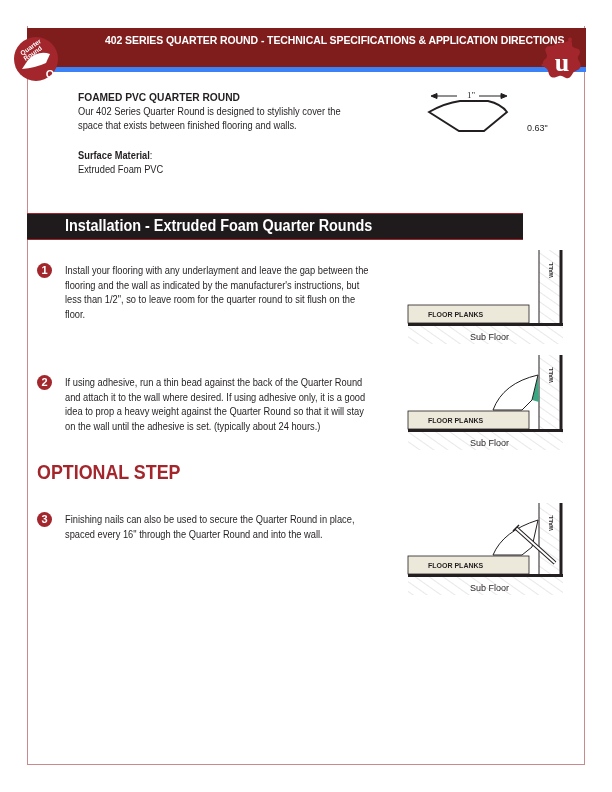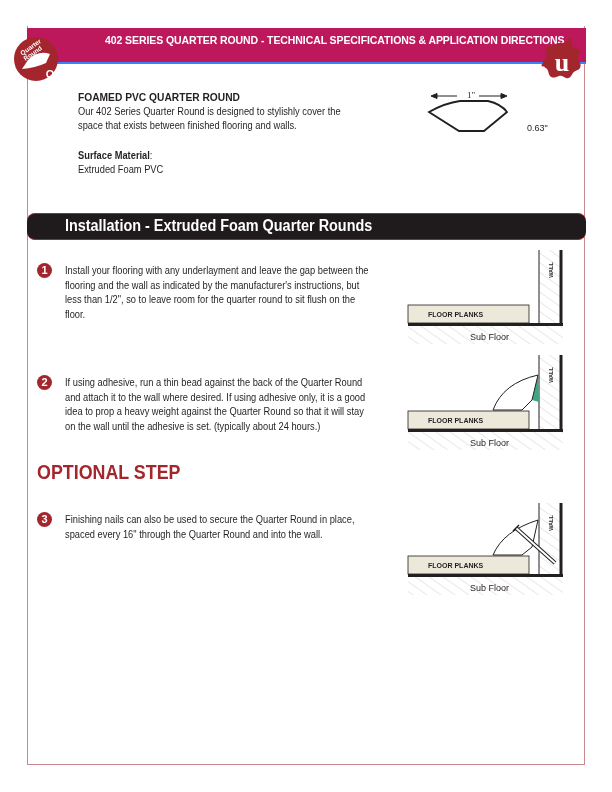--- a/index.html
+++ b/index.html
@@ -2,44 +2,44 @@
 <html><head>
   <meta charset="utf-8">
   <style>
     html, body { margin: 0; padding: 0; background: #ffffff; }
     body { width: 612px; height: 792px; position: relative; overflow: hidden;
            font-family: "Liberation Sans", sans-serif; color: #231f20; }
 
     .frame { position: absolute; left: 27px; top: 26px; width: 558px; height: 739px;
              border: 1.5px solid #c98a8e; border-top: none; box-sizing: border-box; }
 
-    .top-bar { position: absolute; left: 27px; top: 28px; width: 559px; height: 36px;
-               background: #be185d; border-bottom: 2px solid #3b82f6; box-sizing: border-box; }
+    .top-bar { position: absolute; left: 27px; top: 28px; width: 559px; height: 44px;
+               background: #7f1d1d; border-bottom: 5px solid #3b82f6; box-sizing: border-box; }
     .top-bar-title { position: absolute; left: 78px; top: 6px; color: #ffffff; font-weight: bold;
                      font-size: 11.3px; letter-spacing: -0.1px; white-space: nowrap;
                      transform: scaleX(0.93); transform-origin: left center; }
 
     .badge-q { position: absolute; left: 13px; top: 36px; width: 46px; height: 46px; }
     .badge-u { position: absolute; left: 540px; top: 37px; width: 44px; height: 44px; }
 
     .intro-title { position: absolute; left: 78px; top: 91px; font-size: 11px; font-weight: bold;
                    transform: scaleX(0.93); transform-origin: left top; white-space: nowrap; }
     .intro-desc { position: absolute; left: 78px; top: 105px; width: 300px; font-size: 10px; line-height: 14px;
                   transform: scaleX(0.93); transform-origin: left top; }
     .surface-label { position: absolute; left: 78px; top: 150px; font-size: 10px; font-weight: bold;
                      transform: scaleX(0.93); transform-origin: left top; white-space: nowrap; }
     .surface-value { position: absolute; left: 78px; top: 164px; font-size: 10px;
                      transform: scaleX(0.93); transform-origin: left top; white-space: nowrap; }
 
     .profile { position: absolute; left: 425px; top: 88px; width: 140px; height: 60px; }
     .dim-w { position: absolute; left: 467px; top: 90px; font-size: 9px; font-family: "Liberation Serif", serif; }
     .dim-h { position: absolute; left: 527px; top: 123px; font-size: 9px; }
 
-    .section-bar { position: absolute; left: 27px; top: 213px; width: 559px; height: 27px;
-                   background: #1f1b1c; border-top: 1.5px solid #a3262c; border-bottom: 1.5px solid #a3262c; box-sizing: border-box; border-radius: 8px; }
+    .section-bar { position: absolute; left: 27px; top: 213px; width: 496px; height: 27px;
+                   background: #1f1b1c; border-top: 1.5px solid #a3262c; border-bottom: 1.5px solid #a3262c; box-sizing: border-box; }
     .section-title { position: absolute; left: 38px; top: 3px; color: #fff; font-weight: bold; font-size: 16px;
                      transform: scaleX(0.9); transform-origin: left center; white-space: nowrap; }
 
     .step-num { position: absolute; width: 15px; height: 15px; border-radius: 50%; background: #a3262c;
                 color: #fff; font-weight: bold; font-size: 11px; line-height: 15px; text-align: center; }
     .step-text { position: absolute; left: 65px; width: 330px; font-size: 10px; line-height: 14.5px;
                  transform: scaleX(0.93); transform-origin: left top; }
 
     .optional-title { position: absolute; left: 37px; top: 460px; color: #a3262c; font-weight: bold;
                       font-size: 21px; transform: scaleX(0.85); transform-origin: left top; white-space: nowrap; }

